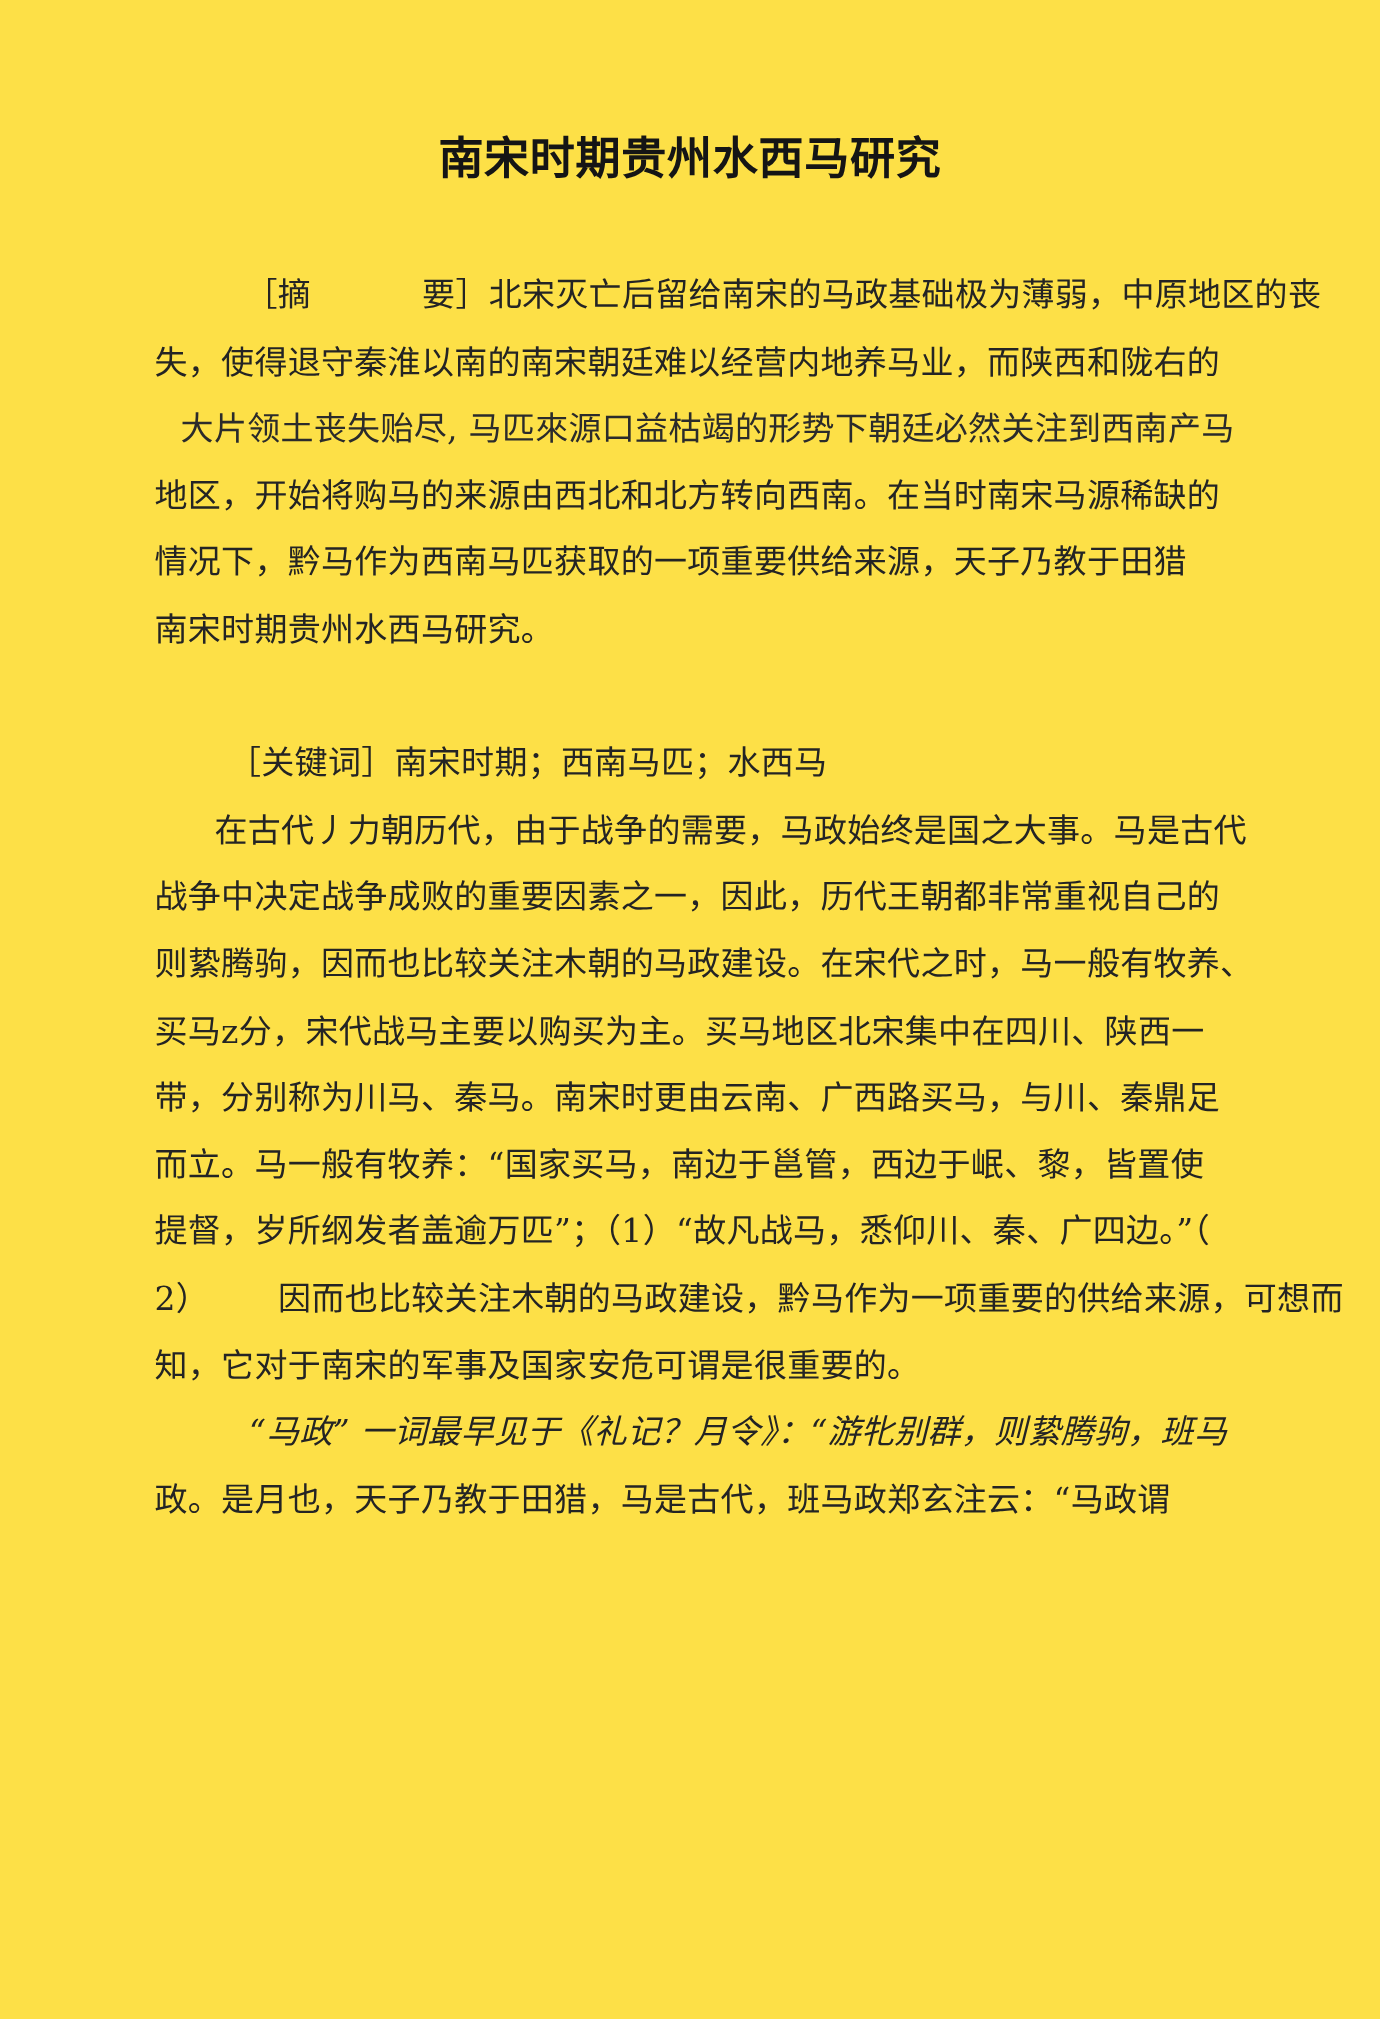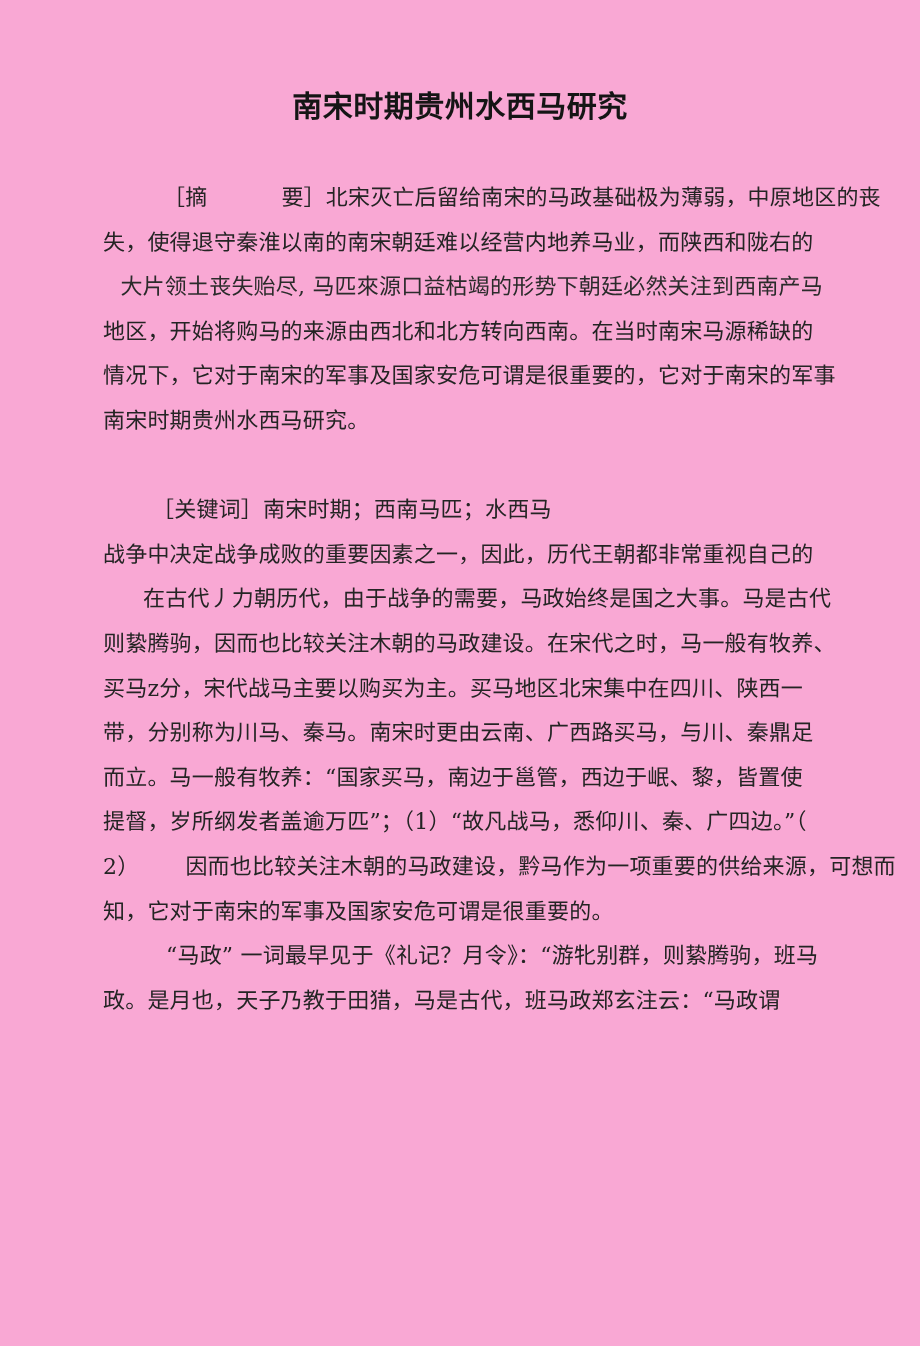--- a/index.html
+++ b/index.html
@@ -17,21 +17,21 @@
     color: #1c1c1c;
     -webkit-font-smoothing: antialiased;
   }
 
   .page {
     position: absolute;
     left: 0;
     top: 0;
     width: 920px;
     height: 1346px;
-    background: #f9a8d4;
+    background: #fde047;
   }
 
   
   .doc-title {
     position: absolute;
     left: 0;
     top: 86px;
     width: 920px;
     text-align: center;
     font-family: "DejaVu Sans", "Liberation Sans", sans-serif;
@@ -60,21 +60,21 @@
     white-space: nowrap;
     letter-spacing: 0.2px;
   }
 
   
   .line.soft { color: #2b2b2b; text-align: right; }
 
   .indent-abs  { padding-left: 60px; }
   .indent-kw   { padding-left: 49px; }
   .indent-par  { padding-left: 40px; }
-  .indent-quo  { padding-left: 63px; }
+  .indent-quo  { padding-left: 63px; font-style: italic; }
 
   .gap-wide { display: inline-block; width: 74px; }
   .gap-mid  { display: inline-block; width: 46px; }
 
   .blank { display: block; height: 44.6px; }
 
   .latin { font-family: "DejaVu Serif", "Liberation Serif", serif; }
 </style>
 </head>
 <body>
@@ -83,29 +83,29 @@
 
   <div class="doc-title">南宋时期贵州水西马研究</div>
 
   <div class="body-block">
 
     <span class="line indent-abs"><span>［摘</span><span class="gap-wide"></span><span>要］</span><span>北宋灭亡后留给南宋的马政基础极为薄弱，中原地区的丧</span></span>
 
     <span class="line">失，使得退守秦淮以南的南宋朝廷难以经营内地养马业，而陕西和陇右的</span>
     <span class="line soft">大片领土丧失贻尽, 马匹來源口益枯竭的形势下朝廷必然关注到西南产马</span>
     <span class="line">地区，开始将购马的来源由西北和北方转向西南。在当时南宋马源稀缺的</span>
-    <span class="line">情况下，它对于南宋的军事及国家安危可谓是很重要的，它对于南宋的军事</span>
+    <span class="line">情况下，黔马作为西南马匹获取的一项重要供给来源，天子乃教于田猎</span>
     <span class="line">南宋时期贵州水西马研究。</span>
 
     <span class="blank"></span>
 
     <span class="line indent-kw"><span>［关键词］</span><span>南宋时期；西南马匹；水西马</span></span>
 
+    <span class="line indent-par">在古代丿力朝历代，由于战争的需要，马政始终是国之大事。马是古代</span>
     <span class="line">战争中决定战争成败的重要因素之一，因此，历代王朝都非常重视自己的</span>
-    <span class="line indent-par">在古代丿力朝历代，由于战争的需要，马政始终是国之大事。马是古代</span>
     <span class="line">则絷腾驹，因而也比较关注木朝的马政建设。在宋代之时，马一般有牧养、</span>
     <span class="line">买马z分，宋代战马主要以购买为主。买马地区北宋集中在四川、陕西一</span>
     <span class="line">带，分别称为川马、秦马。南宋时更由云南、广西路买马，与川、秦鼎足</span>
     <span class="line">而立。马一般有牧养：“国家买马，南边于邕管，西边于岷、黎，皆置使</span>
     <span class="line">提督，岁所纲发者盖逾万匹”；（1）“故凡战马，悉仰川、秦、广四边。”（</span>
 
     <span class="line"><span class="latin">2）</span><span class="gap-mid"></span><span>因而也比较关注木朝的马政建设，黔马作为一项重要的供给来源，可想而</span></span>
 
     <span class="line">知，它对于南宋的军事及国家安危可谓是很重要的。</span>
 

